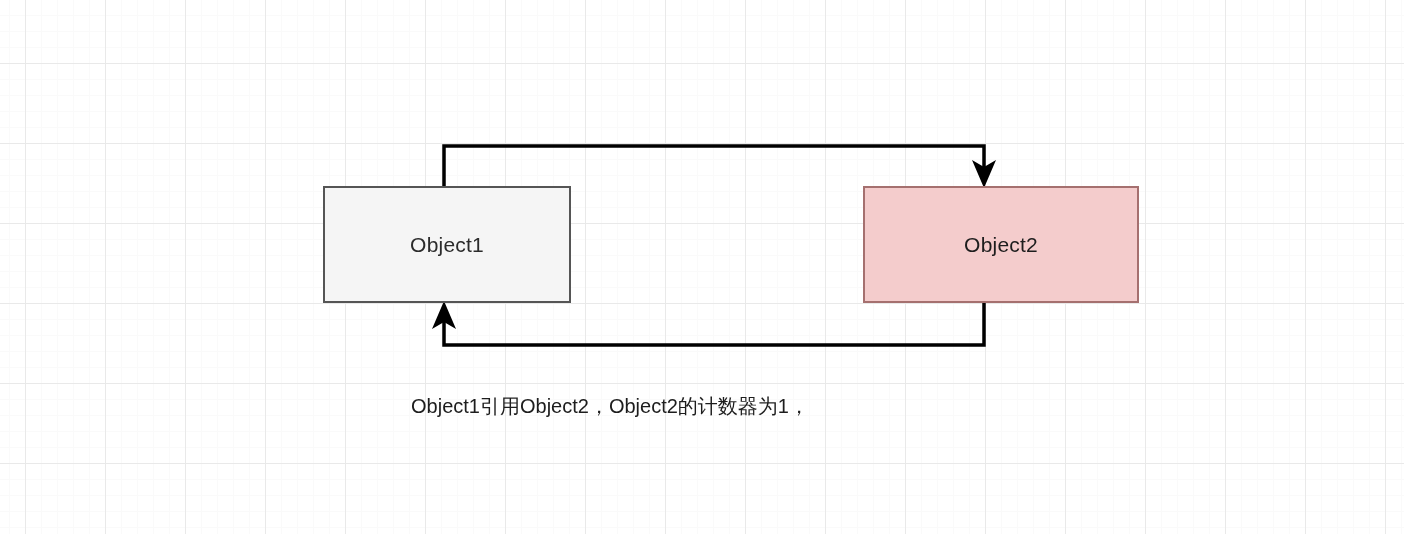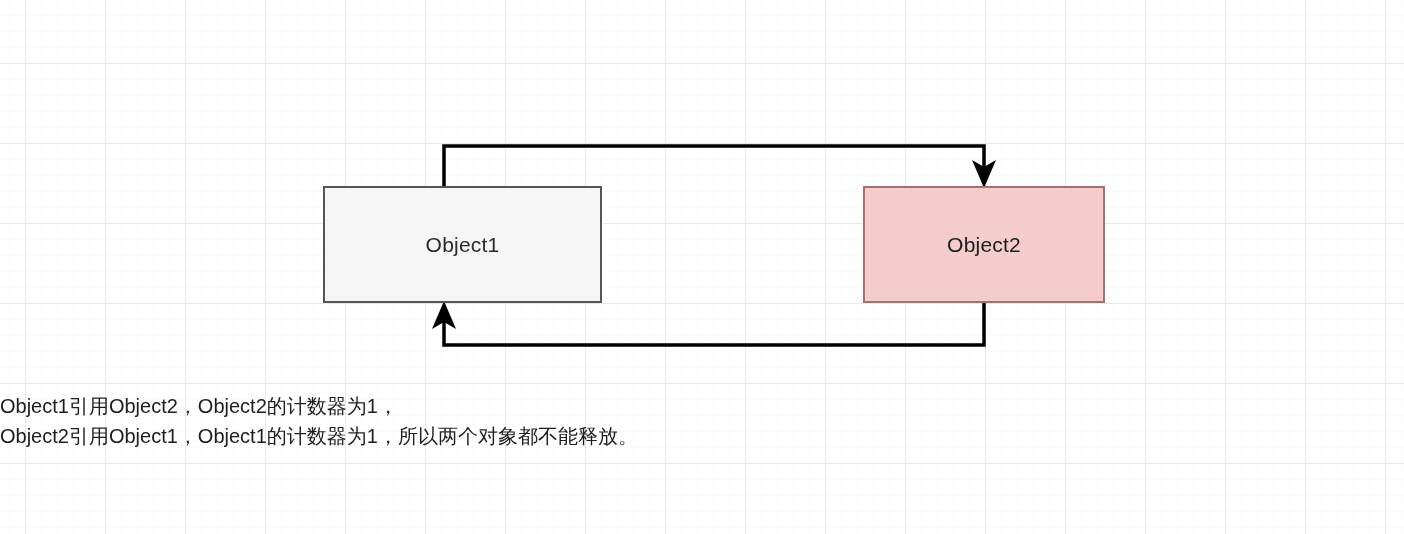--- a/index.html
+++ b/index.html
@@ -48,39 +48,40 @@
   .node-label {
     font-size: 21px;
     line-height: 1;
     color: #2b2b2b;
     letter-spacing: 0.2px;
     white-space: nowrap;
   }
   #node-object1 {
     left: 323px;
     top: 186px;
-    width: 279px;
+    width: 248px;
     height: 117px;
     background: #f5f5f5;
     border: 2px solid #555555;
   }
   #node-object2 {
     left: 863px;
     top: 186px;
-    width: 242px;
+    width: 276px;
     height: 117px;
     background: #f4cccc;
     border: 2px solid #a5706f;
   }
   #node-object2 .node-label { color: #1d1d1d; }
   #caption {
     position: absolute;
     left: 0;
     top: 391px;
     width: 1220px;
+    text-align: center;
     color: #1d1d1d;
     font-size: 20px;
     line-height: 30px;
   }
   .caption-line { display: block; white-space: nowrap; }
   #watermark {
     position: absolute;
     right: 18px;
     bottom: 8px;
     font-size: 17px;
@@ -109,17 +110,16 @@
   <div class="node" id="node-object1">
     <span class="node-label">Object1</span>
   </div>
 
   <div class="node" id="node-object2">
     <span class="node-label">Object2</span>
   </div>
 
   <div id="caption">
     <span class="caption-line">Object1引用Object2，Object2的计数器为1，</span>
-    <span class="caption-line">Object2引用Object1，Object1的计数器为1，所以两个对象都不能释放。</span>
   </div>
 
 
 </div>
 
 </body></html>

